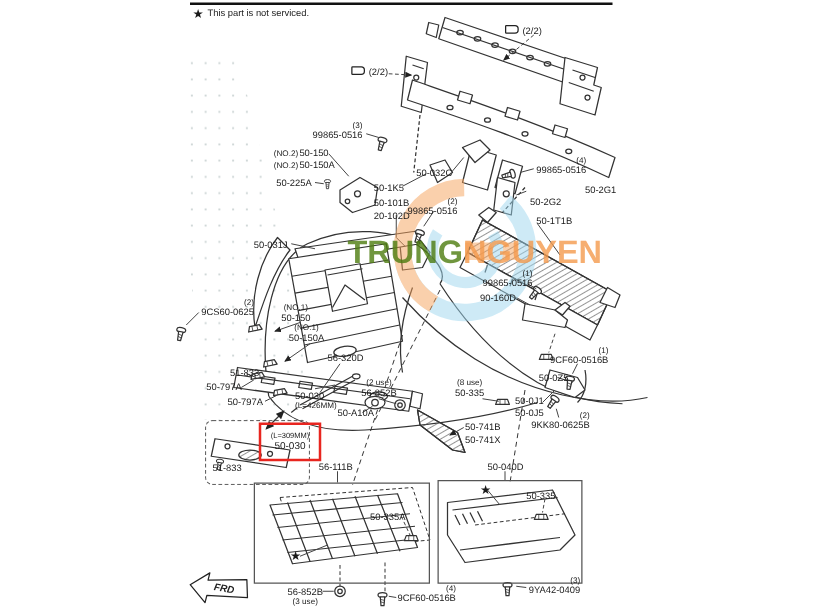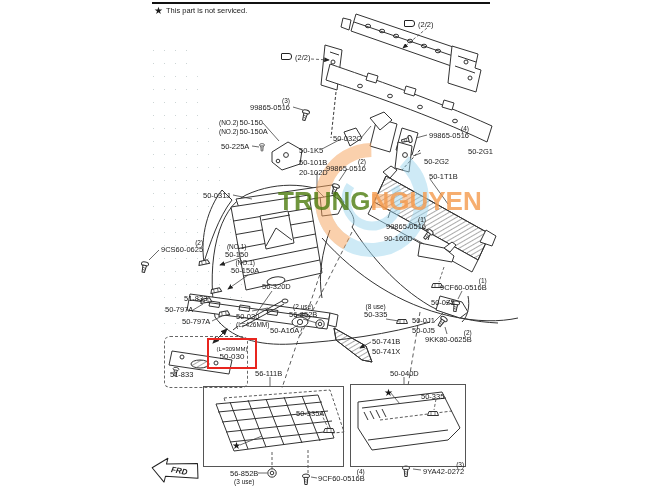--- a/index.html
+++ b/index.html
@@ -325,16 +325,16 @@
       <div class="label" style="left: 372px; top: 348px;"><span><span>50-741X</span></span></div>
       <div class="label" style="left: 170px; top: 371px;"><span><span>51-833</span></span></div>
       <div class="label" style="left: 255px; top: 370px;"><span><span>56-111B</span></span></div>
       <div class="label" style="left: 390px; top: 370px;"><span><span>50-040D</span></span></div>
       <div class="label" style="left: 296px; top: 410px;"><span><span>50-335A</span></span></div>
       <div class="label" style="left: 421px; top: 393px;"><span><span>50-335</span></span></div>
       <div class="label star" style="left: 232px; top: 441px;"><span><span>★</span></span></div>
       <div class="label star" style="left: 384px; top: 388px;"><span><span>★</span></span></div>
       <div class="label" style="left: 230px; top: 470px;"><span><span>56-852B</span></span><div class="subline">(3 use)</div></div>
       <div class="label" style="left: 318px; top: 475px;"><div class="supline">(4)</div><span><span>9CF60-0516B</span></span></div>
-      <div class="label" style="left: 423px; top: 468px;"><div class="supline">(3)</div><span><span>9YA42-0272</span></span></div>
+      <div class="label" style="left: 423px; top: 468px;"><div class="supline">(3)</div><span><span>9YA42-0409</span></span></div>
     </div>
 
 </div>
 
 </body></html>

